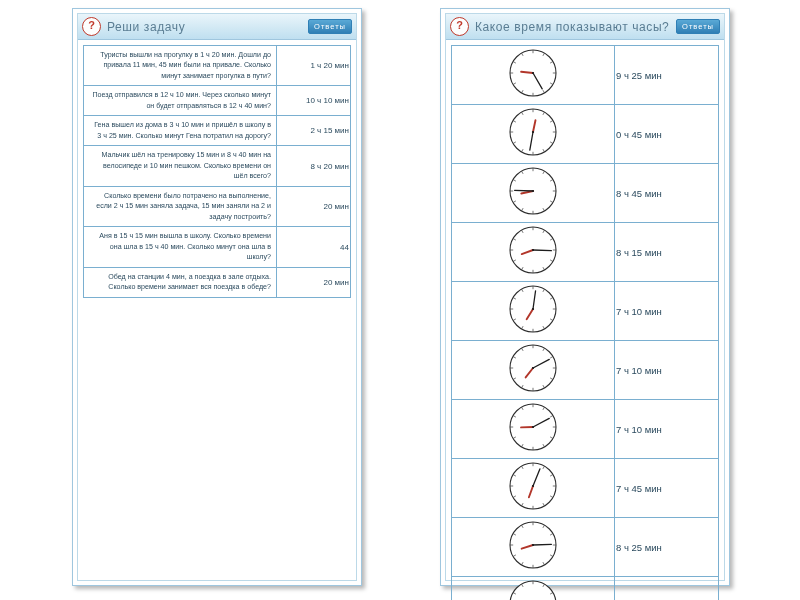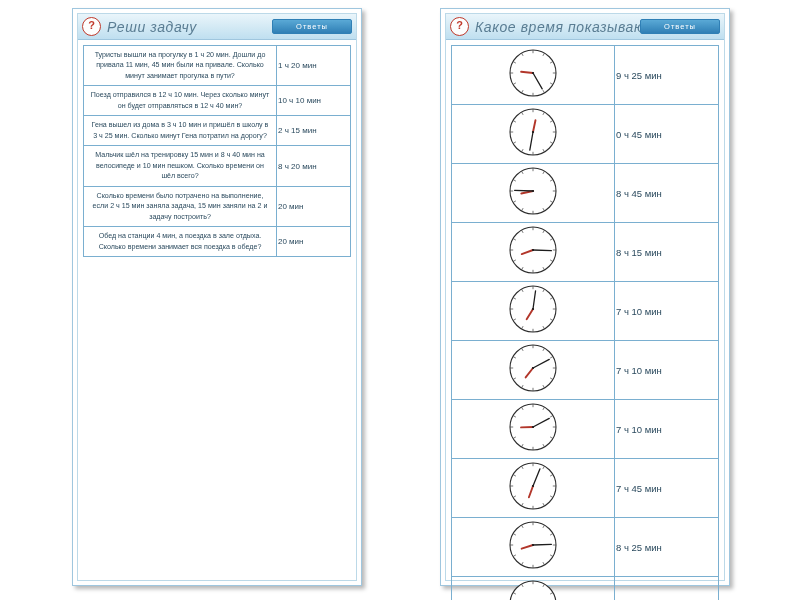--- a/index.html
+++ b/index.html
@@ -72,38 +72,37 @@
     font-size: 11px;
     font-weight: bold;
     line-height: 14px;
     text-align: center;
     background: #fdfdfd;
     flex: 0 0 auto;
     margin-right: 6px;
   }
 
   .hdr-title {
-    font-size: 14px;
+    font-size: 12px;
     color: #5a7d93;
     letter-spacing: 0.6px;
     filter: blur(0.55px);
     flex: 1 1 auto;
     white-space: nowrap;
     overflow: hidden;
-    font-style: italic;
   }
 
   .hdr-badge {
     flex: 0 0 auto;
     font-size: 7.5px;
     color: #ffffff;
     background: linear-gradient(to bottom, #5aa9d6, #2f7fb5);
     border: 1px solid #2f7fb5;
     border-radius: 2px;
-    padding: 2px 23px;
+    padding: 2px 5px;
     letter-spacing: 1px;
     filter: blur(0.4px);
   }
 
   
   table.grid {
     width: 100%;
     border-collapse: collapse;
     table-layout: fixed;
   }
@@ -114,25 +113,25 @@
   }
 
   
   .left-body { padding: 5px 5px 0 5px; }
   td.q-text {
     padding: 4px 5px;
     font-size: 7.1px;
     line-height: 1.48;
     color: #2b4a5e;
     filter: blur(0.65px);
-    text-align: center;
+    text-align: right;
   }
   td.q-ans {
     width: 74px;
-    text-align: left;
+    text-align: right;
     font-size: 8px;
     color: #2b4a5e;
     filter: blur(0.6px);
     white-space: nowrap;
   }
 
   
   .right-body { padding: 5px 5px 0 5px; }
   td.clock-cell {
     height: 53px;
@@ -188,20 +187,24 @@
             </tr>
             <tr>
               <td class="q-text">Мальчик шёл на тренировку 15 мин и 8 ч 40 мин на велосипеде и 10 мин пешком. Сколько времени он шёл всего?</td>
               <td class="q-ans">8 ч 20 мин</td>
             </tr>
             <tr>
               <td class="q-text">Сколько времени было потрачено на выполнение, если 2 ч 15 мин заняла задача, 15 мин заняли на 2 и задачу построить?</td>
               <td class="q-ans">20 мин</td>
             </tr>
             <tr>
+              <td class="q-text">Аня в 15 ч 15 мин вышла в школу. Сколько времени она шла в 15 ч 40 мин. Сколько минут она шла в школу?</td>
+              <td class="q-ans">44</td>
+            </tr>
+            <tr>
               <td class="q-text">Обед на станции 4 мин, а поездка в зале отдыха. Сколько времени занимает вся поездка в обеде?</td>
               <td class="q-ans">20 мин</td>
             </tr>
           </tbody>
         </table>
       </div>
 
     </div>
   </div>
 

